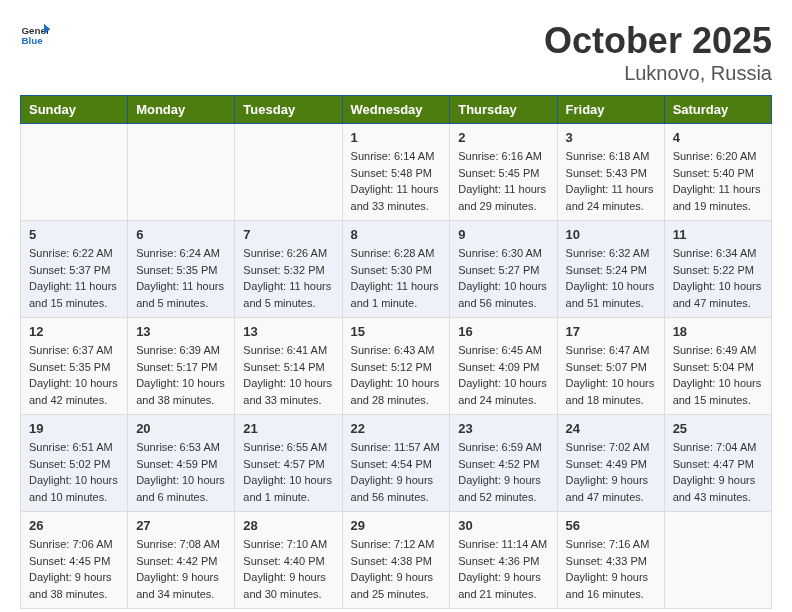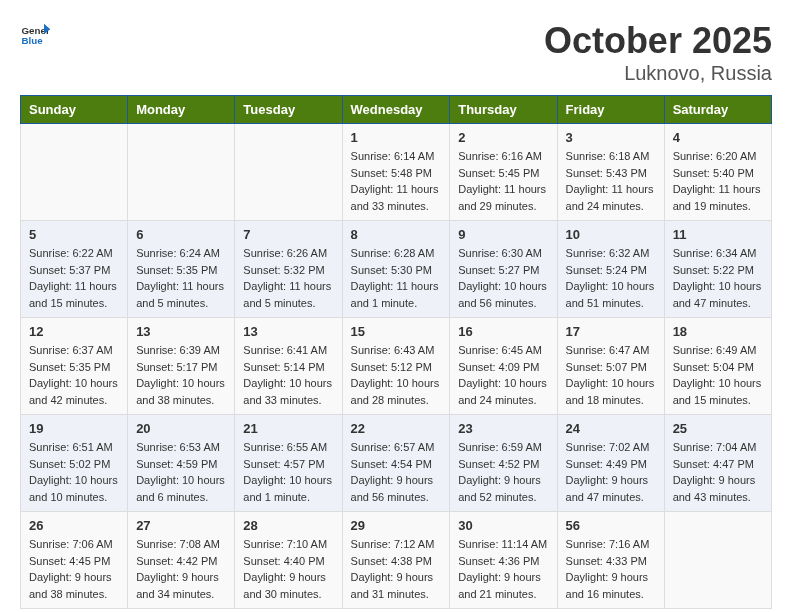--- a/index.html
+++ b/index.html
@@ -283,21 +283,21 @@
           <span class="day-number">21</span>
           <div class="day-info">
             <div>Sunrise: 6:55 AM</div>
             <div>Sunset: 4:57 PM</div>
             <div>Daylight: 10 hours and 1 minute.</div>
           </div>
         </td>
         <td>
           <span class="day-number">22</span>
           <div class="day-info">
-            <div>Sunrise: 6:57 AM</div>
+            <div>Sunrise: 11:57 AM</div>
             <div>Sunset: 4:54 PM</div>
             <div>Daylight: 9 hours and 56 minutes.</div>
           </div>
         </td>
         <td>
           <span class="day-number">23</span>
           <div class="day-info">
             <div>Sunrise: 6:59 AM</div>
             <div>Sunset: 4:52 PM</div>
             <div>Daylight: 9 hours and 52 minutes.</div>
@@ -343,21 +343,21 @@
             <div>Sunrise: 7:10 AM</div>
             <div>Sunset: 4:40 PM</div>
             <div>Daylight: 9 hours and 30 minutes.</div>
           </div>
         </td>
         <td>
           <span class="day-number">29</span>
           <div class="day-info">
             <div>Sunrise: 7:12 AM</div>
             <div>Sunset: 4:38 PM</div>
-            <div>Daylight: 9 hours and 31 minutes.</div>
+            <div>Daylight: 9 hours and 25 minutes.</div>
           </div>
         </td>
         <td>
           <span class="day-number">30</span>
           <div class="day-info">
             <div>Sunrise: 11:14 AM</div>
             <div>Sunset: 4:36 PM</div>
             <div>Daylight: 9 hours and 21 minutes.</div>
           </div>
         </td>

